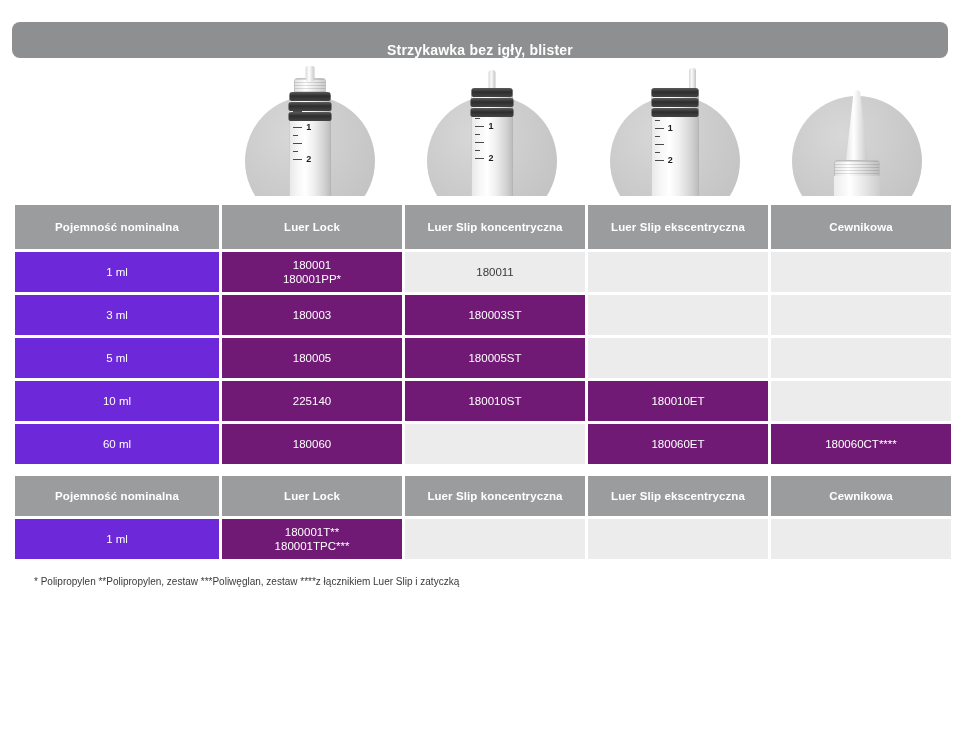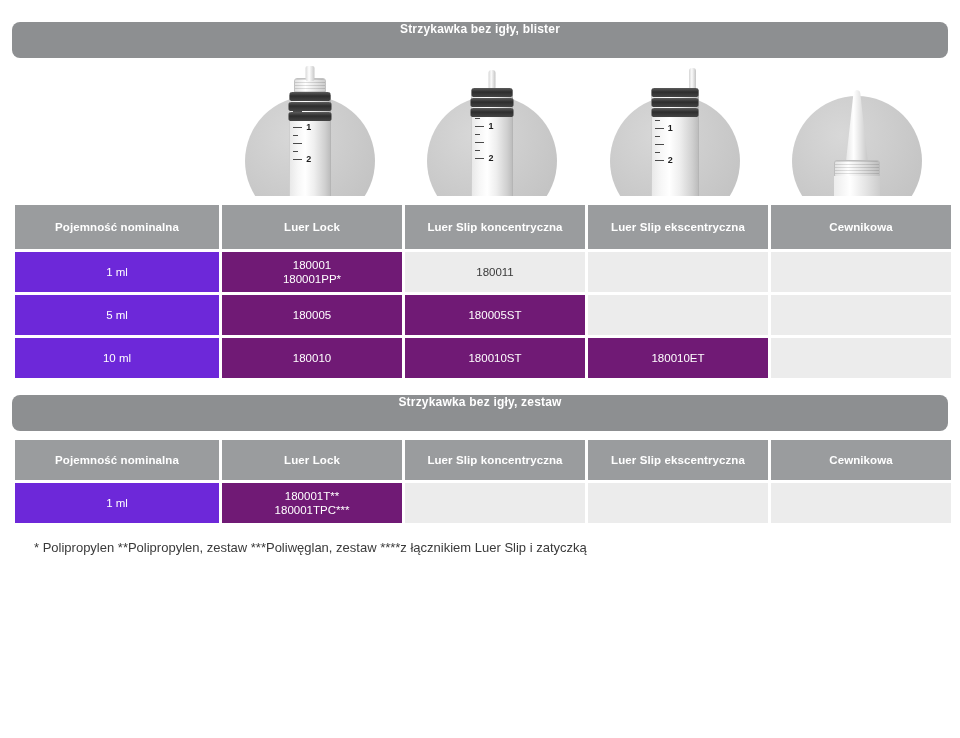--- a/index.html
+++ b/index.html
@@ -23,24 +23,24 @@
     padding: 0;
   }
 
   
   .section-bar {
     margin: 0 12px;
     height: 36px;
     background: #8d8f91;
     border-radius: 8px;
     display: flex;
-    align-items: flex-start;
+    align-items: flex-end;
     justify-content: center;
     color: #ffffff;
-    font-size: 12px;
+    font-size: 14px;
     font-weight: bold;
     letter-spacing: 0.2px;
   }
   #bar1 { margin-top: 22px; }
   #bar2 { margin-top: 14px; }
 
   
   .photo-row {
     margin: 0 12px;
     height: 138px;
@@ -215,21 +215,21 @@
   }
   td.cell.on {
     background: #701a75;
     color: #ffffff;
     font-weight: normal;
   }
   td.cell .l2 { display: block; line-height: 14px; }
 
   .footnote {
     margin: 14px 16px 0 34px;
-    font-size: 13px;
+    font-size: 10px;
     color: #3a3a3a;
   }
 
   
   #table2 { margin-top: 6px; }
 </style>
 </head>
 <body>
 
 <div class="page">
@@ -347,39 +347,50 @@
         <td class="cap">1 ml</td>
         <td class="cell on">
             <span class="l2">180001</span>
             <span class="l2">180001PP*</span>
           </td>
         <td class="cell">180011</td>
         <td class="cell"></td>
         <td class="cell"></td>
       </tr>
       <tr>
+        <td class="cap">3 ml</td>
+        <td class="cell on">180003</td>
+        <td class="cell on">180003ST</td>
+        <td class="cell"></td>
+        <td class="cell"></td>
+      </tr>
+      <tr>
         <td class="cap">5 ml</td>
         <td class="cell on">180005</td>
         <td class="cell on">180005ST</td>
         <td class="cell"></td>
         <td class="cell"></td>
       </tr>
       <tr>
         <td class="cap">10 ml</td>
-        <td class="cell on">180010</td>
+        <td class="cell on">225140</td>
         <td class="cell on">180010ST</td>
         <td class="cell on">180010ET</td>
         <td class="cell"></td>
       </tr>
+      <tr>
+        <td class="cap">60 ml</td>
+        <td class="cell on">180060</td>
+        <td class="cell"></td>
+        <td class="cell on">180060ET</td>
+        <td class="cell on">180060CT****</td>
+      </tr>
     </tbody>
   </table>
 
-  <div class="section-bar" id="bar2">
-    <span>Strzykawka bez igły, zestaw</span>
-  </div>
 
   <table class="grid" id="table2">
     <colgroup>
       <col class="c-cap">
         <col class="c-col">
         <col class="c-col">
         <col class="c-col">
         <col class="c-col">
     </colgroup>
     <thead>

